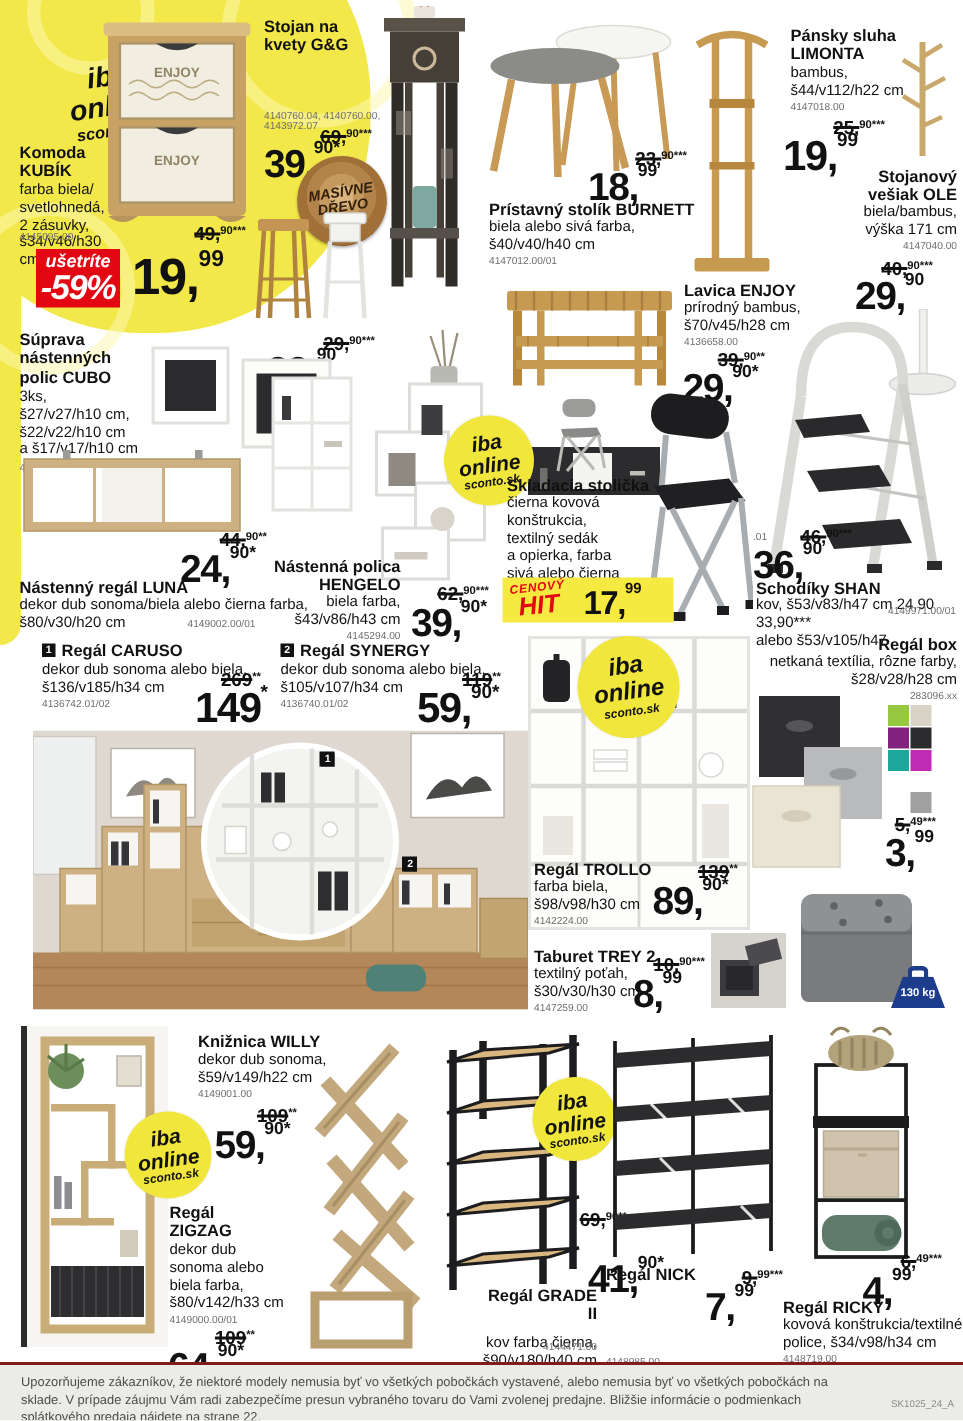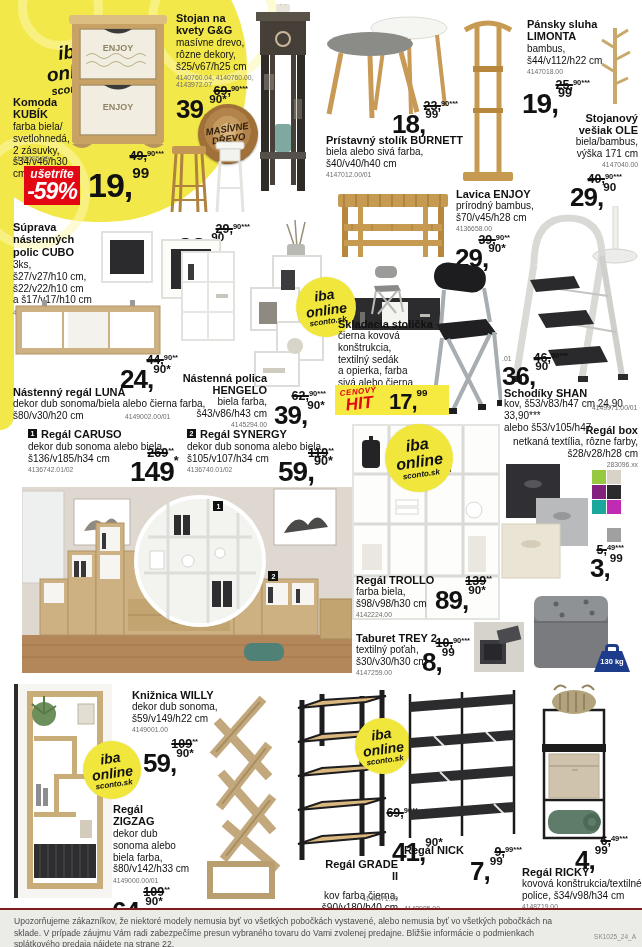--- a/index.html
+++ b/index.html
@@ -108,23 +108,20 @@
   <div class="usetrite" style="left:24px; top:166px; width:56px; height:39px;">
     <span class="u1">ušetríte</span>
     <span class="u2">-59%</span>
   </div>
   <div class="abs price p34" style="left:88px; top:166px;">
     <span>19,</span><span class="sup">99</span>
   </div>
 
   <div class="abs pname" style="left:176px; top:12px;">Stojan na
 kvety G&amp;G</div>
-  <div class="abs pdesc" style="left:176px; top:37px;">masívne drevo,
-rôzne dekory,
-š25/v67/h25 cm</div>
   <div class="abs psku" style="left:176px; top:73px;">4140760.04, 4140760.00,
 4143972.07</div>
   <div class="abs old tr" style="left:192px; top:84px; width:56px;">
     <span class="strike">69,</span><span class="sup">90***</span>
   </div>
   <div class="abs price p26" style="left:176px; top:94px;">
     <span>39,</span><span class="sup">90*</span>
   </div>
   <div class="woodbadge" style="left:198px; top:104px; width:60px; height:60px;">
     <span>MASÍVNE

